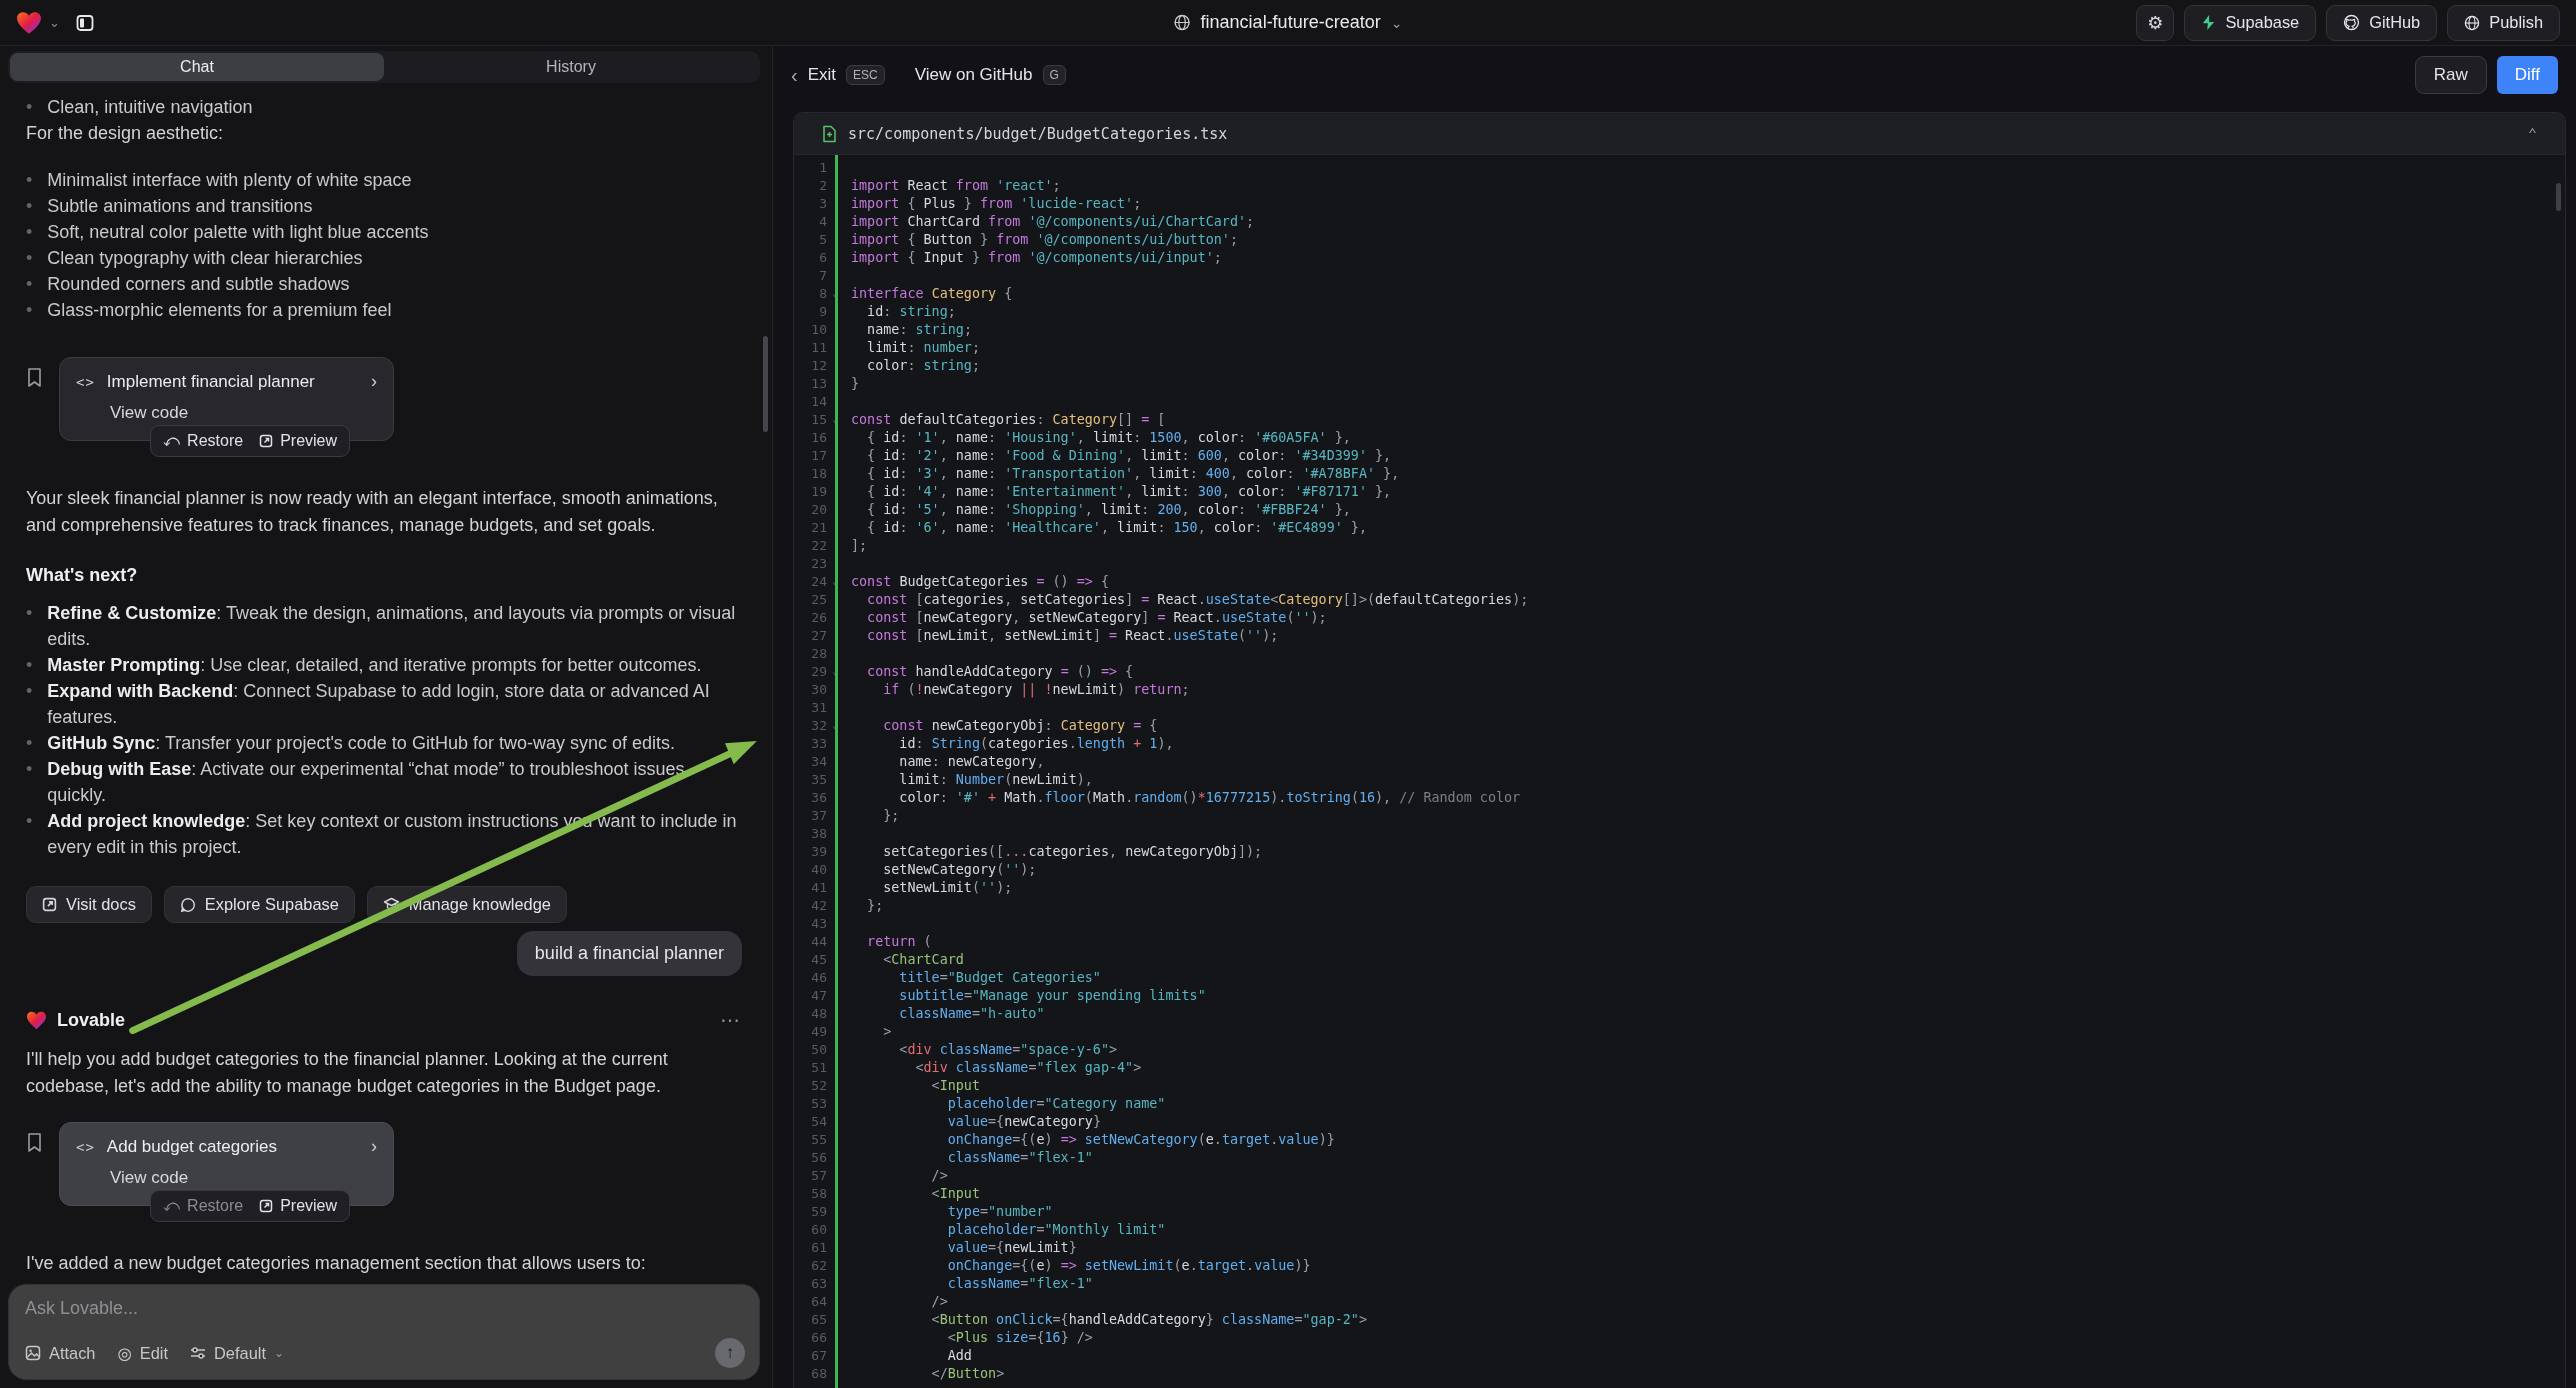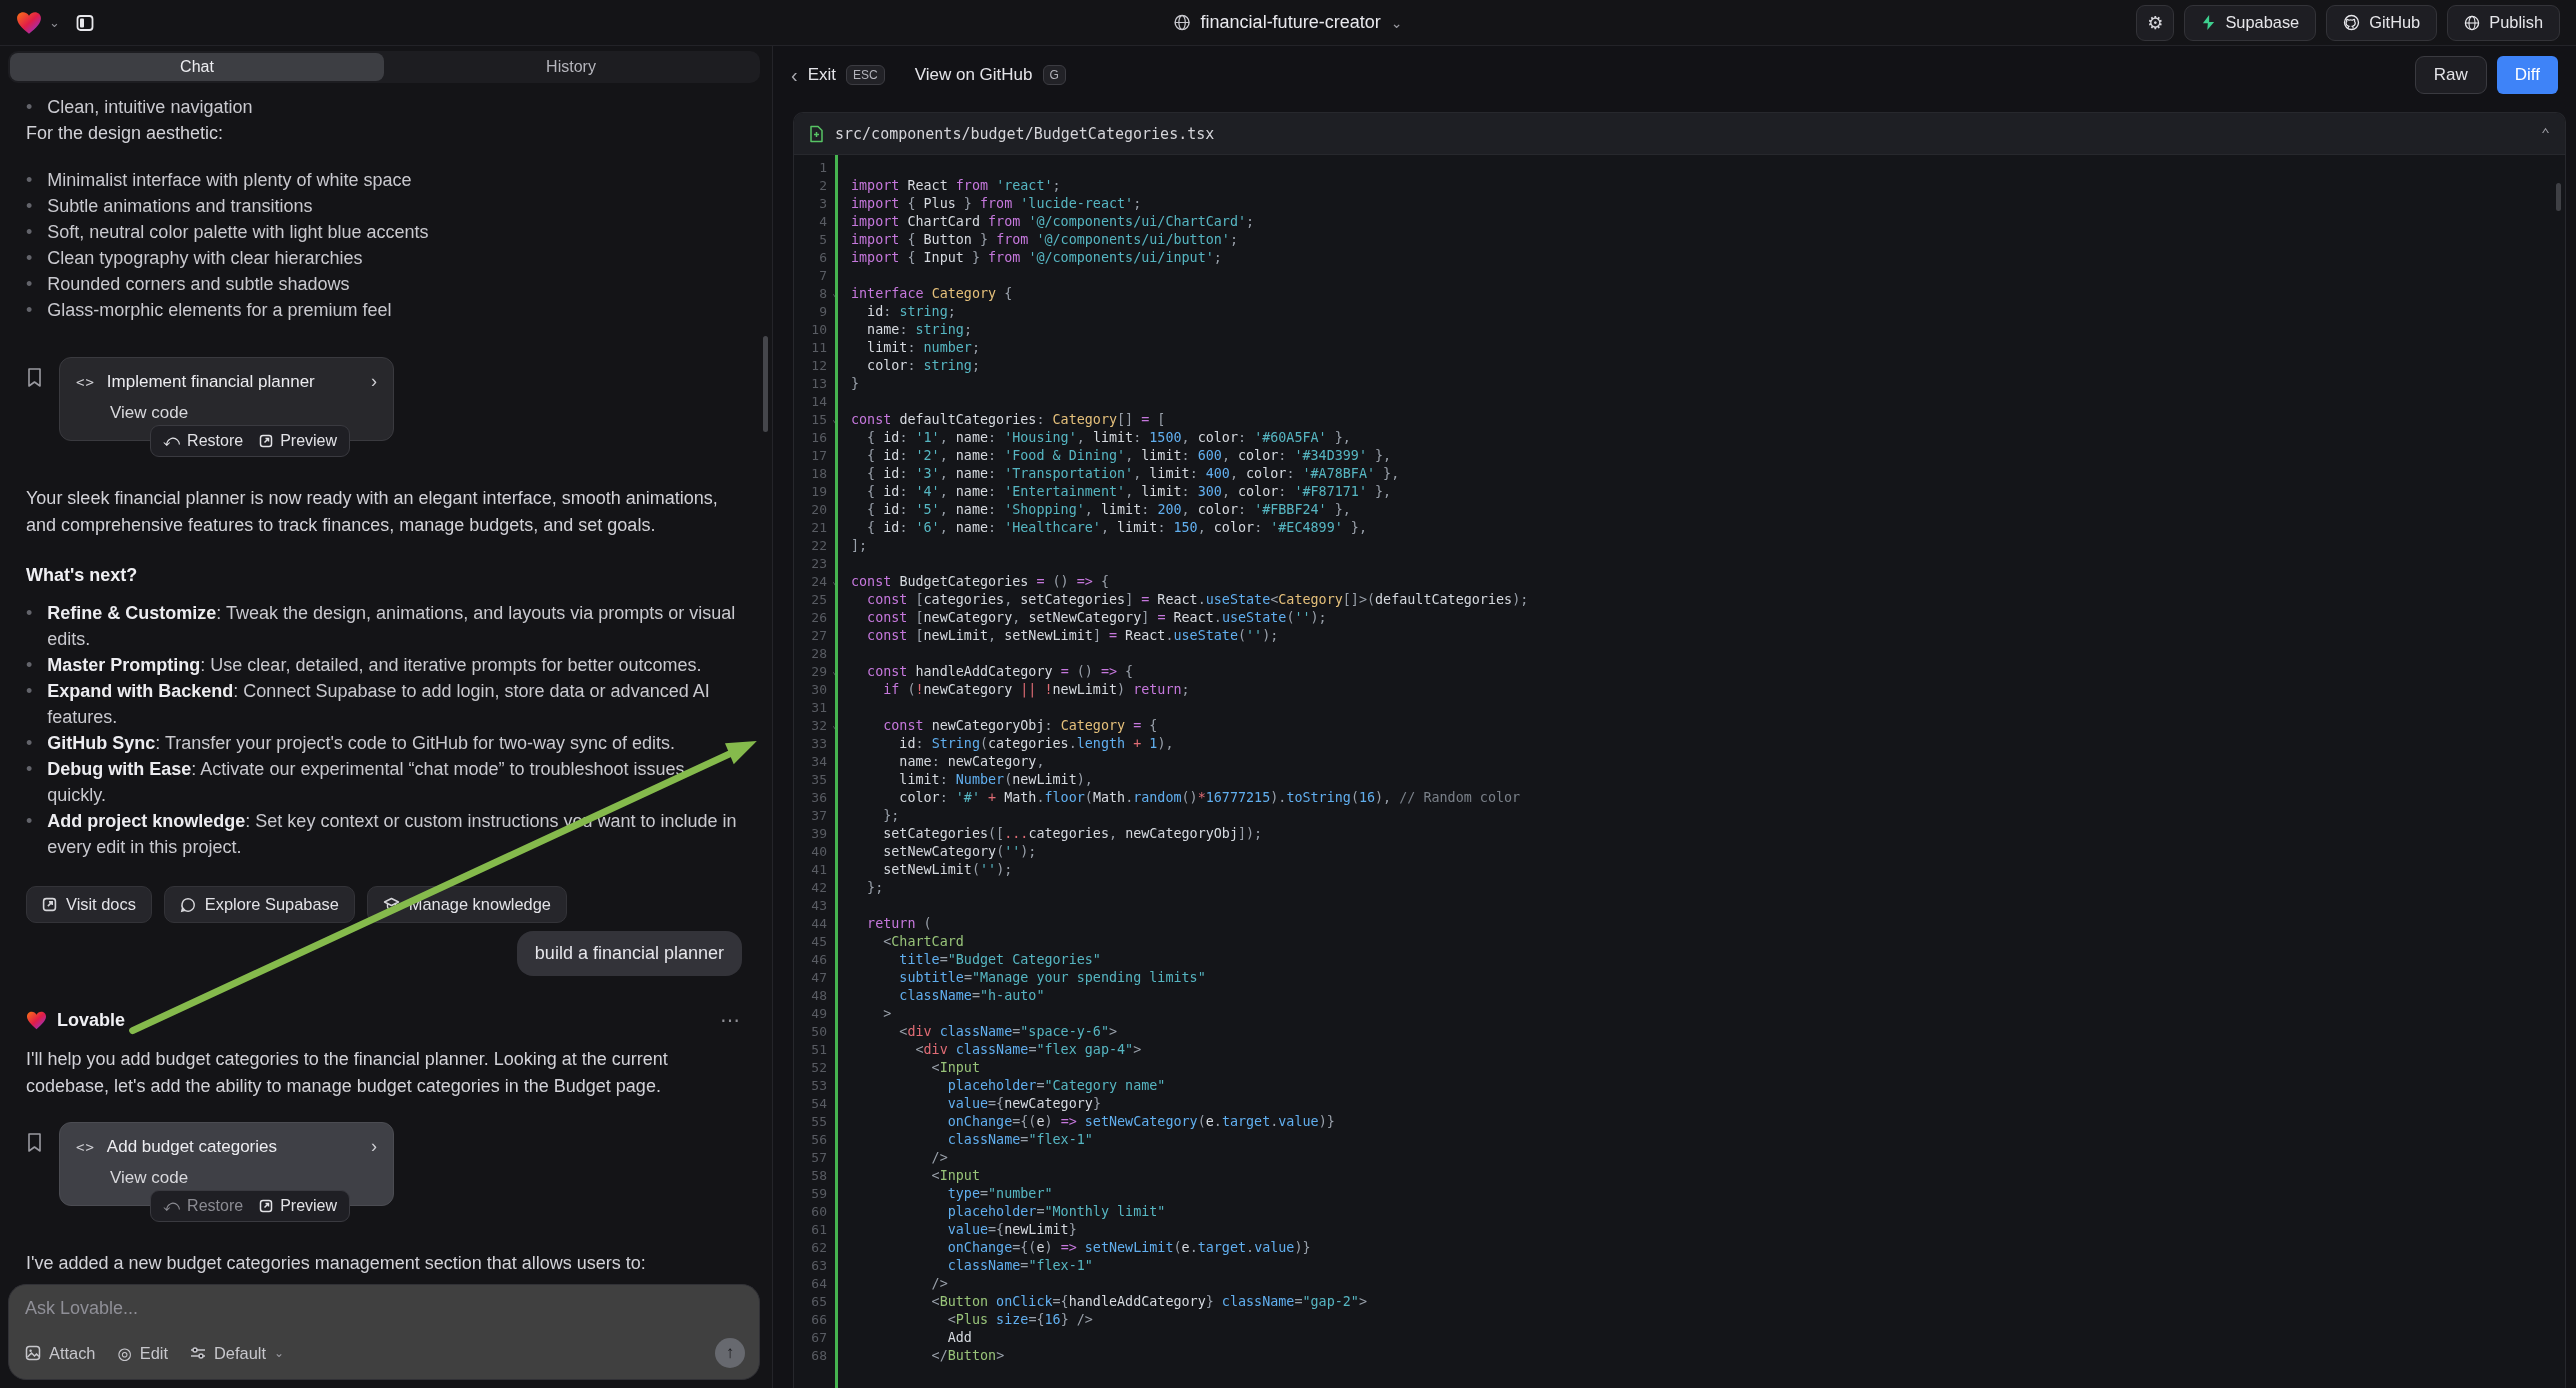--- a/index.html
+++ b/index.html
@@ -81,21 +81,21 @@
   .hdr-chevl { color:#a9a9b0; font-size:20px; }
   .kbadge { font-size:12px; padding:2px 6px; border:1px solid #3c3c42; border-radius:6px; background:#222227; color:#b3b3bb; }
   .hdr-gap { width:30px; }
   .hdr-right { margin-left:auto; display:flex; gap:10px; }
   .btn-raw { height:38px; padding:0 18px; border-radius:9px; border:1px solid #3a3a40; background:#1e1e23; color:#e2e2e7; font-size:17px; display:flex; align-items:center; }
   .btn-diff { height:38px; padding:0 18px; border-radius:9px; border:none; color:#fff; font-size:17px; display:flex; align-items:center; }
 
   .file-card { position:absolute; top:66px; left:20px; right:10px; bottom:0; background:#15161a;
                border:1px solid #27282d; border-bottom:none; border-radius:10px 10px 0 0; overflow:hidden; }
   .file-head { height:42px; background:#1e1f24; border-bottom:1px solid #27282d; display:flex; align-items:center;
-               gap:11px; padding:0 15px; font-family:"DejaVu Sans Mono",monospace; font-size:15px; color:#d4d4d9; }
+               gap:11px; padding:0 28px; font-family:"DejaVu Sans Mono",monospace; font-size:15px; color:#d4d4d9; }
   .fh-chev { margin-left:auto; color:#9b9ba2; font-size:15px; }
   .code-body { position:absolute; top:42px; left:0; right:0; bottom:0; background:#141519; padding-top:3px; }
   .added-bar { position:absolute; left:41px; top:0; bottom:0; width:3px; }
   .code-line { display:flex; align-items:center; height:18px; font-family:"DejaVu Sans Mono",monospace; font-size:13.4px; white-space:pre; }
   .ln { width:33px; flex:none; text-align:right; color:#595c63; font-size:13px; }
   .fold { width:16px; flex:none; text-align:center; color:#6c6f76; font-size:9px; }
   .lt { padding-left:8px; }
   .tk-k{color:#C678DD} .tk-t{color:#E5C07B} .tk-s{color:#56B6C2} .tk-n{color:#61AFEF}
   .tk-f{color:#61AFEF} .tk-c{color:#7A8089} .tk-o{color:#E06C75} .tk-p{color:#99A0AA}
   .tk-w{color:#D6DAE0} .tk-g{color:#98C379} .tk-r{color:#E06C75}
@@ -461,20 +461,21 @@
           <div class="code-line"><span class="ln">28</span><span class="fold"></span><span class="lt"></span></div>
           <div class="code-line"><span class="ln">29</span><span class="fold">⌄</span><span class="lt"><span class="tk-k">  const </span><span class="tk-w">handleAddCategory </span><span class="tk-k">=</span><span class="tk-p"> () </span><span class="tk-k">=&gt;</span><span class="tk-p"> {</span></span></div>
           <div class="code-line"><span class="ln">30</span><span class="fold"></span><span class="lt"><span class="tk-k">    if </span><span class="tk-p">(</span><span class="tk-o">!</span><span class="tk-w">newCategory </span><span class="tk-o">||</span><span class="tk-o"> !</span><span class="tk-w">newLimit</span><span class="tk-p">) </span><span class="tk-k">return</span><span class="tk-p">;</span></span></div>
           <div class="code-line"><span class="ln">31</span><span class="fold"></span><span class="lt"></span></div>
           <div class="code-line"><span class="ln">32</span><span class="fold">⌄</span><span class="lt"><span class="tk-k">    const </span><span class="tk-w">newCategoryObj</span><span class="tk-p">: </span><span class="tk-t">Category</span><span class="tk-p"> </span><span class="tk-k">=</span><span class="tk-p"> {</span></span></div>
           <div class="code-line"><span class="ln">33</span><span class="fold"></span><span class="lt"><span class="tk-w">      id</span><span class="tk-p">: </span><span class="tk-f">String</span><span class="tk-p">(</span><span class="tk-w">categories</span><span class="tk-p">.</span><span class="tk-f">length</span><span class="tk-o"> +</span><span class="tk-p"> </span><span class="tk-n">1</span><span class="tk-p">),</span></span></div>
           <div class="code-line"><span class="ln">34</span><span class="fold"></span><span class="lt"><span class="tk-w">      name</span><span class="tk-p">: </span><span class="tk-w">newCategory</span><span class="tk-p">,</span></span></div>
           <div class="code-line"><span class="ln">35</span><span class="fold"></span><span class="lt"><span class="tk-w">      limit</span><span class="tk-p">: </span><span class="tk-f">Number</span><span class="tk-p">(</span><span class="tk-w">newLimit</span><span class="tk-p">),</span></span></div>
           <div class="code-line"><span class="ln">36</span><span class="fold"></span><span class="lt"><span class="tk-w">      color</span><span class="tk-p">: </span><span class="tk-s">'#'</span><span class="tk-o"> +</span><span class="tk-w"> Math</span><span class="tk-p">.</span><span class="tk-f">floor</span><span class="tk-p">(</span><span class="tk-w">Math</span><span class="tk-p">.</span><span class="tk-f">random</span><span class="tk-p">()</span><span class="tk-o">*</span><span class="tk-n">16777215</span><span class="tk-p">).</span><span class="tk-f">toString</span><span class="tk-p">(</span><span class="tk-n">16</span><span class="tk-p">), </span><span class="tk-c">// Random color</span></span></div>
           <div class="code-line"><span class="ln">37</span><span class="fold"></span><span class="lt"><span class="tk-p">    };</span></span></div>
+          <div class="code-line"><span class="ln">38</span><span class="fold"></span><span class="lt"></span></div>
           <div class="code-line"><span class="ln">39</span><span class="fold"></span><span class="lt"><span class="tk-w">    setCategories</span><span class="tk-p">([</span><span class="tk-o">...</span><span class="tk-w">categories</span><span class="tk-p">, </span><span class="tk-w">newCategoryObj</span><span class="tk-p">]);</span></span></div>
           <div class="code-line"><span class="ln">40</span><span class="fold"></span><span class="lt"><span class="tk-w">    setNewCategory</span><span class="tk-p">(</span><span class="tk-s">''</span><span class="tk-p">);</span></span></div>
           <div class="code-line"><span class="ln">41</span><span class="fold"></span><span class="lt"><span class="tk-w">    setNewLimit</span><span class="tk-p">(</span><span class="tk-s">''</span><span class="tk-p">);</span></span></div>
           <div class="code-line"><span class="ln">42</span><span class="fold"></span><span class="lt"><span class="tk-p">  };</span></span></div>
           <div class="code-line"><span class="ln">43</span><span class="fold"></span><span class="lt"></span></div>
           <div class="code-line"><span class="ln">44</span><span class="fold"></span><span class="lt"><span class="tk-k">  return </span><span class="tk-p">(</span></span></div>
           <div class="code-line"><span class="ln">45</span><span class="fold"></span><span class="lt"><span class="tk-p">    &lt;</span><span class="tk-g">ChartCard</span></span></div>
           <div class="code-line"><span class="ln">46</span><span class="fold"></span><span class="lt"><span class="tk-f">      title</span><span class="tk-p">=</span><span class="tk-s">"Budget Categories"</span></span></div>
           <div class="code-line"><span class="ln">47</span><span class="fold"></span><span class="lt"><span class="tk-f">      subtitle</span><span class="tk-p">=</span><span class="tk-s">"Manage your spending limits"</span></span></div>
           <div class="code-line"><span class="ln">48</span><span class="fold"></span><span class="lt"><span class="tk-f">      className</span><span class="tk-p">=</span><span class="tk-s">"h-auto"</span></span></div>

